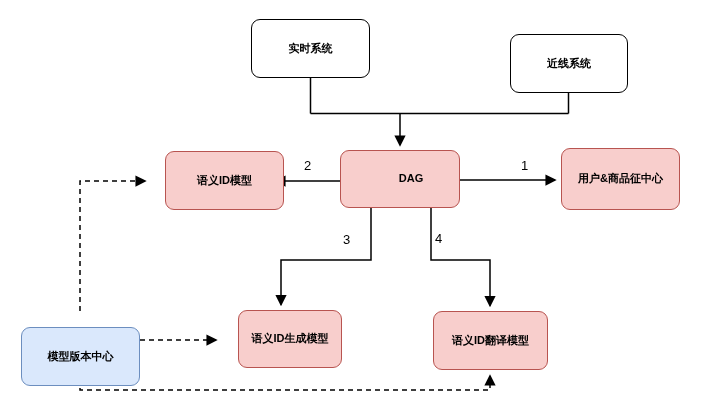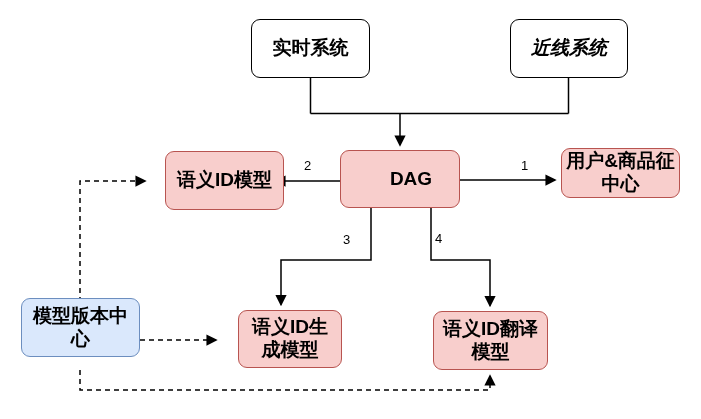--- a/index.html
+++ b/index.html
@@ -23,21 +23,21 @@
     height: 419px;
   }
   .node {
     position: absolute;
     box-sizing: border-box;
     border-radius: 9px;
     display: flex;
     align-items: center;
     justify-content: center;
     text-align: center;
-    font-size: 19px;
+    font-size: 11px;
     font-weight: bold;
     color: #000000;
     line-height: 1.2;
     padding: 2px 4px;
   }
   .node-white {
     background: #ffffff;
     border: 1px solid #000000;
   }
   .node-pink {
@@ -86,45 +86,45 @@
 
     <path d="M140 340 H216" fill="none" stroke="#000000" stroke-width="1.5" stroke-dasharray="5 4" marker-end="url(#arrow)"></path>
 
     <path d="M80 370 V390 H490 V376" fill="none" stroke="#000000" stroke-width="1.5" stroke-dasharray="5 4" marker-end="url(#arrow)"></path>
   </svg>
 
   <div class="node node-white" style="left:251px; top:19px; width:119px; height:59px;">
     <span>实时系统</span>
   </div>
 
-  <div class="node node-white" style="left:510px; top:19px; width:118px; height:59px;font-style:italic;">
+  <div class="node node-white" style="left:510px; top:34px; width:118px; height:59px;">
     <span>近线系统</span>
   </div>
 
   <div class="node node-pink" style="left:340px; top:150px; width:120px; height:58px;padding-left:26px;">
     <span>DAG</span>
   </div>
 
   <div class="node node-pink" style="left:165px; top:151px; width:119px; height:59px;">
     <span>语义ID模型</span>
   </div>
 
-  <div class="node node-pink" style="left:561px; top:148px; width:119px; height:50px;">
+  <div class="node node-pink" style="left:561px; top:148px; width:119px; height:62px;">
     <span>用户&amp;商品征中心</span>
   </div>
 
   <div class="node node-pink" style="left:238px; top:310px; width:104px; height:58px;">
     <span>语义ID生成模型</span>
   </div>
 
   <div class="node node-pink" style="left:433px; top:311px; width:115px; height:59px;">
     <span>语义ID翻译模型</span>
   </div>
 
-  <div class="node node-blue" style="left:21px; top:298px; width:119px; height:59px;">
+  <div class="node node-blue" style="left:21px; top:327px; width:119px; height:59px;">
     <span>模型版本中心</span>
   </div>
 
   <span class="edge-label" style="left:519px; top:158px;">1</span>
   <span class="edge-label" style="left:302px; top:158px;">2</span>
   <span class="edge-label" style="left:341px; top:232px;">3</span>
   <span class="edge-label" style="left:433px; top:231px;">4</span>
 
 </div>
 

